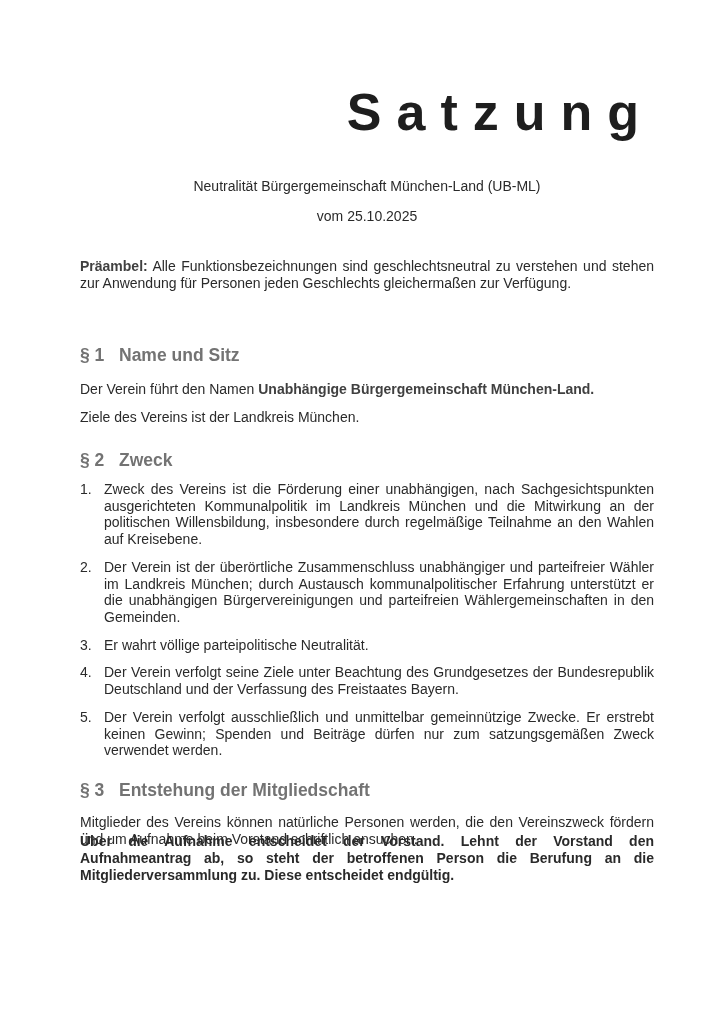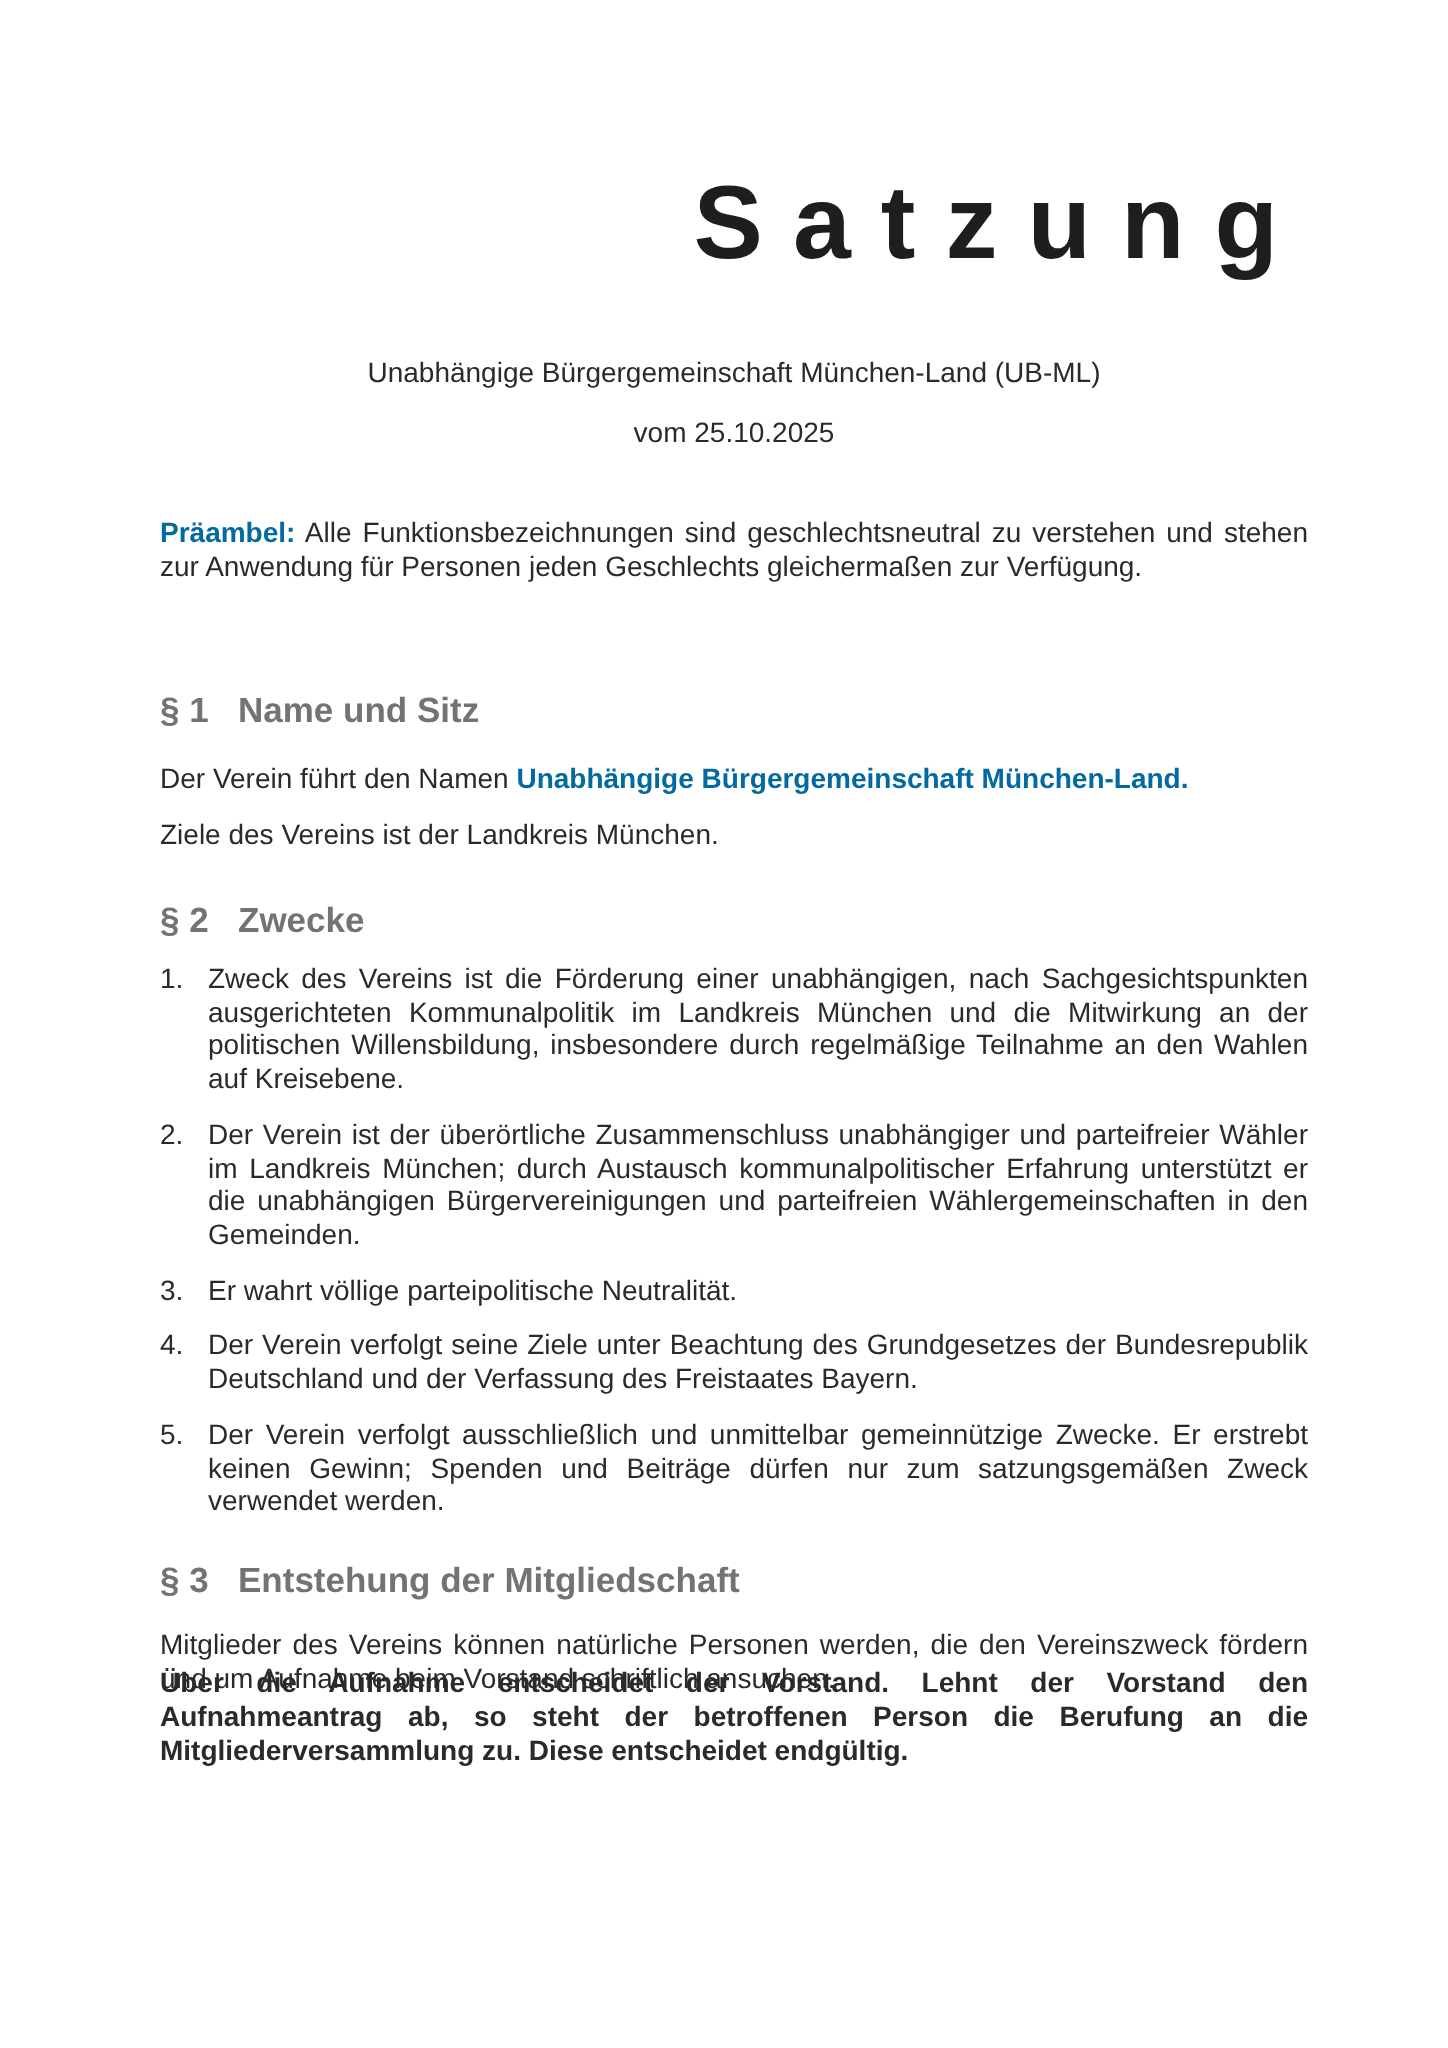--- a/index.html
+++ b/index.html
@@ -6,49 +6,49 @@
     body { width: 724px; height: 1024px; position: relative; overflow: hidden;
            font-family: "Liberation Sans", sans-serif; color: #222222; }
     .page { position: absolute; left: 80px; top: 0; width: 574px; }
     .title { position: absolute; left: 0; width: 574px; top: 80px; text-align: right;
              font-weight: bold; font-size: 52px; letter-spacing: 15px; color: #1e1e1e;
              padding-left: 15px; box-sizing: border-box; line-height: 64px; }
     .center-line { position: absolute; left: 0; width: 574px; text-align: center;
                    font-size: 14px; line-height: 17px; color: #2a2a2a; }
     .para { position: absolute; left: 0; width: 574px; font-size: 14px; line-height: 17px;
             color: #2a2a2a; text-align: justify; margin: 0; }
-    .para b { color: #0369a1; }
+    .para b { color: #404040; }
     .heading { position: absolute; left: 0; font-size: 17.5px; font-weight: bold;
                line-height: 22px; color: #737373; white-space: nowrap; }
     .heading .num { display: inline-block; width: 39px; }
     .list-item { position: absolute; left: 0; width: 574px; font-size: 14px;
                  line-height: 16.6px; color: #2a2a2a; }
     .list-item .n { position: absolute; left: 0; top: 0; width: 30px; }
     .list-item .t { margin-left: 24px; text-align: justify; text-align-last: left; display: block; }
   </style>
 </head>
 <body>
 
 <div class="page">
 
   <div class="title">Satzung</div>
 
-  <div class="center-line" style="top:178px;">Unabhängige Bürgergemeinschaft München-Land (UB-ML)</div>
+  <div class="center-line" style="top:178px;">Neutralität Bürgergemeinschaft München-Land (UB-ML)</div>
   <div class="center-line" style="top:208px;">vom 25.10.2025</div>
 
   <p class="para" style="top:258px;"><b>Präambel:</b><span> Alle Funktionsbezeichnungen sind geschlechtsneutral zu verstehen und stehen zur Anwendung für Personen jeden Geschlechts gleichermaßen zur Verfügung.</span></p>
 
   <div class="heading" style="top:344px;">
     <span class="num">§ 1</span><span>Name und Sitz</span>
   </div>
   <p class="para" style="top:381px;"><span>Der Verein führt den Namen </span><b>Unabhängige Bürgergemeinschaft München-Land.</b></p>
   <p class="para" style="top:409px;">Ziele des Vereins ist der Landkreis München.</p>
 
   <div class="heading" style="top:449px;">
-    <span class="num">§ 2</span><span>Zwecke</span>
+    <span class="num">§ 2</span><span>Zweck</span>
   </div>
 
   <div class="list-item" style="top:481px;">
     <span class="n">1.</span>
     <span class="t">Zweck des Vereins ist die Förderung einer unabhängigen, nach Sachgesichtspunkten ausgerichteten Kommunalpolitik im Landkreis München und die Mitwirkung an der politischen Willensbildung, insbesondere durch regelmäßige Teilnahme an den Wahlen auf Kreisebene.</span>
   </div>
   <div class="list-item" style="top:559px;">
     <span class="n">2.</span>
     <span class="t">Der Verein ist der überörtliche Zusammenschluss unabhängiger und parteifreier Wähler im Landkreis München; durch Austausch kommunalpolitischer Erfahrung unterstützt er die unabhängigen Bürgervereinigungen und parteifreien Wählergemeinschaften in den Gemeinden.</span>
   </div>

